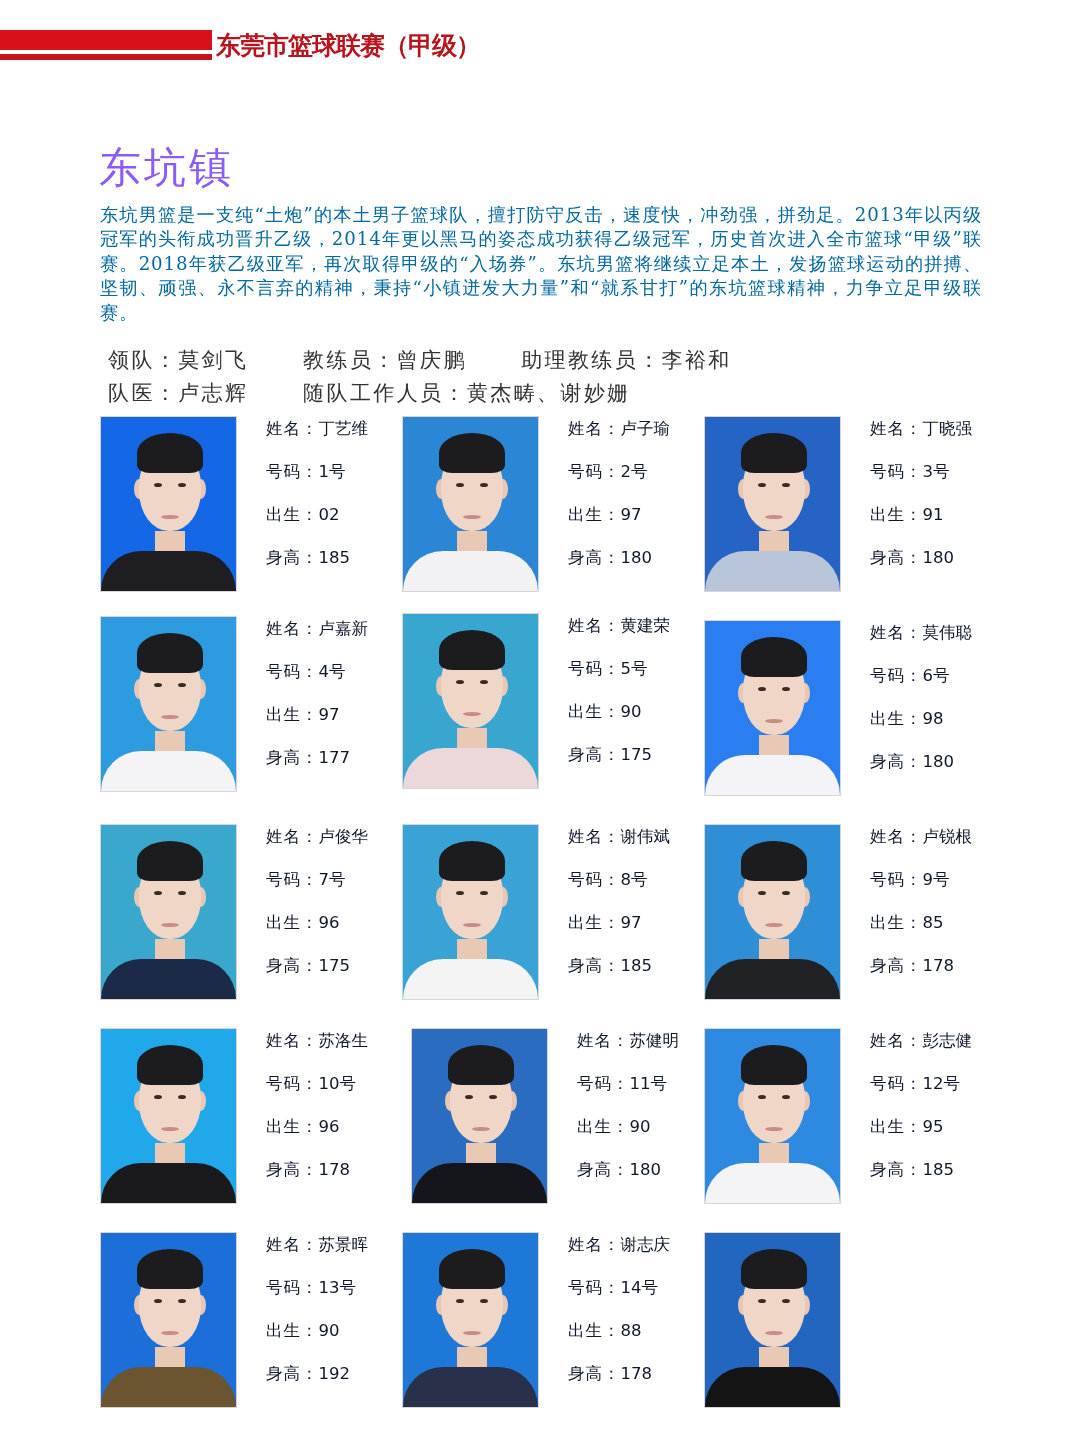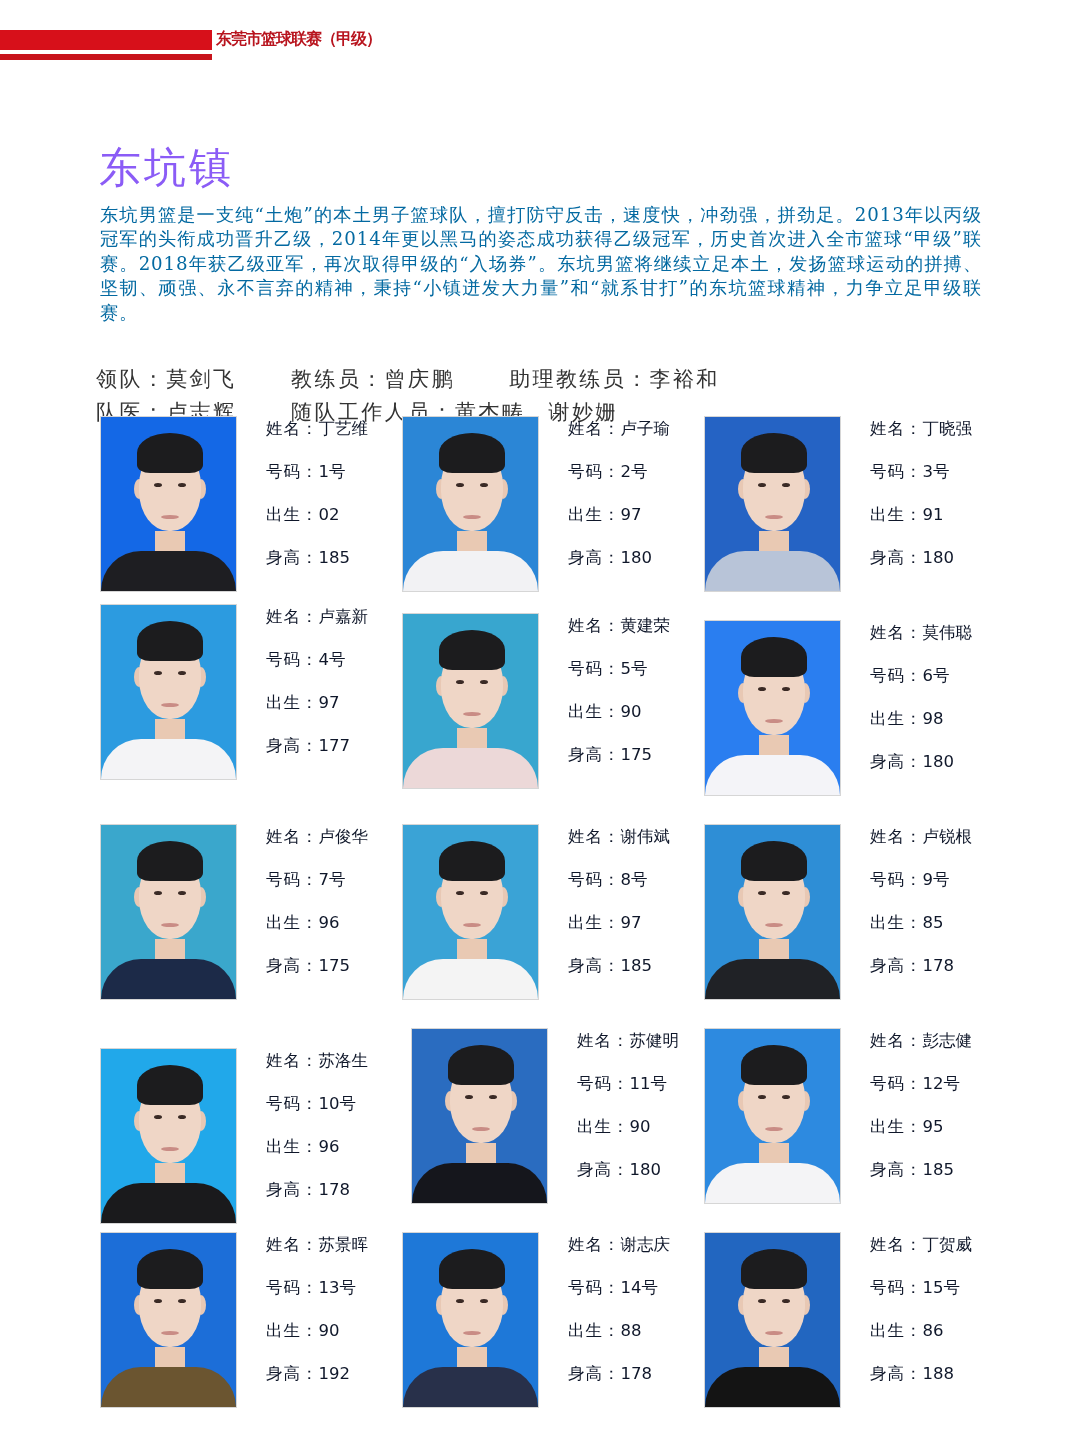--- a/index.html
+++ b/index.html
@@ -2,27 +2,27 @@
 <html><head>
 <meta charset="utf-8">
 <style>
   * { box-sizing: border-box; margin: 0; padding: 0; }
   html, body { width: 1080px; height: 1449px; background: #ffffff; overflow: hidden; }
   body { position: relative; font-family: "DejaVu Sans", sans-serif; color: #333; }
 
   .header-band { position: absolute; left: 0; top: 30px; width: 212px; height: 31px; }
   .header-band .bar1 { position: absolute; left: 0; top: 0; width: 212px; height: 20px; background: #d7101a; }
   .header-band .bar2 { position: absolute; left: 0; top: 24px; width: 212px; height: 6px; background: #c8141c; }
-  .header-title { position: absolute; left: 216px; top: 29px; font-size: 16px; font-weight: bold; color: #b8141e; letter-spacing: -1px; white-space: nowrap; }
+  .header-title { position: absolute; left: 216px; top: 29px; font-size: 25px; font-weight: bold; color: #b8141e; letter-spacing: -1px; white-space: nowrap; }
 
   .team-name { position: absolute; left: 99px; top: 140px; font-size: 42px; color: #8b5cf6; letter-spacing: 3px; font-weight: normal; }
 
   .intro { position: absolute; left: 100px; top: 203px; width: 882px; font-family: "DejaVu Serif", serif; font-size: 18.2px; line-height: 24.4px; color: #0369a1; letter-spacing: 0.9px; text-align: justify; }
 
-  .staff { position: absolute; left: 96px; font-size: 21px; color: #333; letter-spacing: 2.4px; white-space: nowrap; margin-top: 19px; }
+  .staff { position: absolute; left: 108px; font-size: 21px; color: #333; letter-spacing: 2.4px; white-space: nowrap; }
   .staff.row1 { top: 346px; }
   .staff.row2 { top: 379px; }
   .staff span { display: inline-block; }
 
   .grid { position: absolute; left: 100px; top: 416px; width: 880px; }
   .card { position: absolute; width: 300px; height: 176px; }
   .photo { position: absolute; left: 0; top: 0; width: 137px; height: 176px; overflow: hidden; border: 1px solid #d6d6d6; }
   .photo .bg { position: absolute; inset: 0; }
   .photo .shirt { position: absolute; left: 0; right: 0; bottom: 0; height: 40px; border-radius: 40px 40px 0 0; }
   .photo .neck { position: absolute; left: 54px; width: 30px; bottom: 30px; height: 30px; background: #e9c9b3; }
@@ -117,21 +117,21 @@
       <div class="eye-r"></div>
       <div class="mouth"></div>
     </div>
     <div class="info">
       <div><span class="lbl">姓名：</span><span class="v-name">丁晓强</span></div>
       <div><span class="lbl">号码：</span><span class="v-number">3号</span></div>
       <div><span class="lbl">出生：</span><span class="v-birth">91</span></div>
       <div><span class="lbl">身高：</span><span class="v-height">180</span></div>
     </div>
   </div>
-    <div class="card" style="left: 0px; top: 188px; text-decoration: underline;">
+    <div class="card" style="left: 0px; top: 200px; text-decoration: underline;">
     <div class="photo">
       <div class="bg" style="background: rgb(44, 155, 224);"></div>
       <div class="neck"></div>
       <div class="shirt" style="background: rgb(244, 244, 246);"></div>
       <div class="ear-l"></div>
       <div class="ear-r"></div>
       <div class="face"></div>
       <div class="hair"></div>
       <div class="eye-l"></div>
       <div class="eye-r"></div>
@@ -237,21 +237,21 @@
       <div class="eye-r"></div>
       <div class="mouth"></div>
     </div>
     <div class="info">
       <div><span class="lbl">姓名：</span><span class="v-name">卢锐根</span></div>
       <div><span class="lbl">号码：</span><span class="v-number">9号</span></div>
       <div><span class="lbl">出生：</span><span class="v-birth">85</span></div>
       <div><span class="lbl">身高：</span><span class="v-height">178</span></div>
     </div>
   </div>
-    <div class="card" style="left: 0px; top: 632px;">
+    <div class="card" style="left: 0px; top: 612px;">
     <div class="photo">
       <div class="bg" style="background: rgb(33, 168, 234);"></div>
       <div class="neck"></div>
       <div class="shirt" style="background: rgb(26, 26, 28);"></div>
       <div class="ear-l"></div>
       <div class="ear-r"></div>
       <div class="face"></div>
       <div class="hair"></div>
       <div class="eye-l"></div>
       <div class="eye-r"></div>
@@ -350,20 +350,14 @@
       <div class="neck"></div>
       <div class="shirt" style="background: rgb(20, 20, 20);"></div>
       <div class="ear-l"></div>
       <div class="ear-r"></div>
       <div class="face"></div>
       <div class="hair"></div>
       <div class="eye-l"></div>
       <div class="eye-r"></div>
       <div class="mouth"></div>
     </div>
-    <div class="info">
-      <div><span class="lbl">姓名：</span><span class="v-name">丁贺威</span></div>
-      <div><span class="lbl">号码：</span><span class="v-number">15号</span></div>
-      <div><span class="lbl">出生：</span><span class="v-birth">86</span></div>
-      <div><span class="lbl">身高：</span><span class="v-height">188</span></div>
-    </div>
   </div>
   </div>
 
 </body></html>

